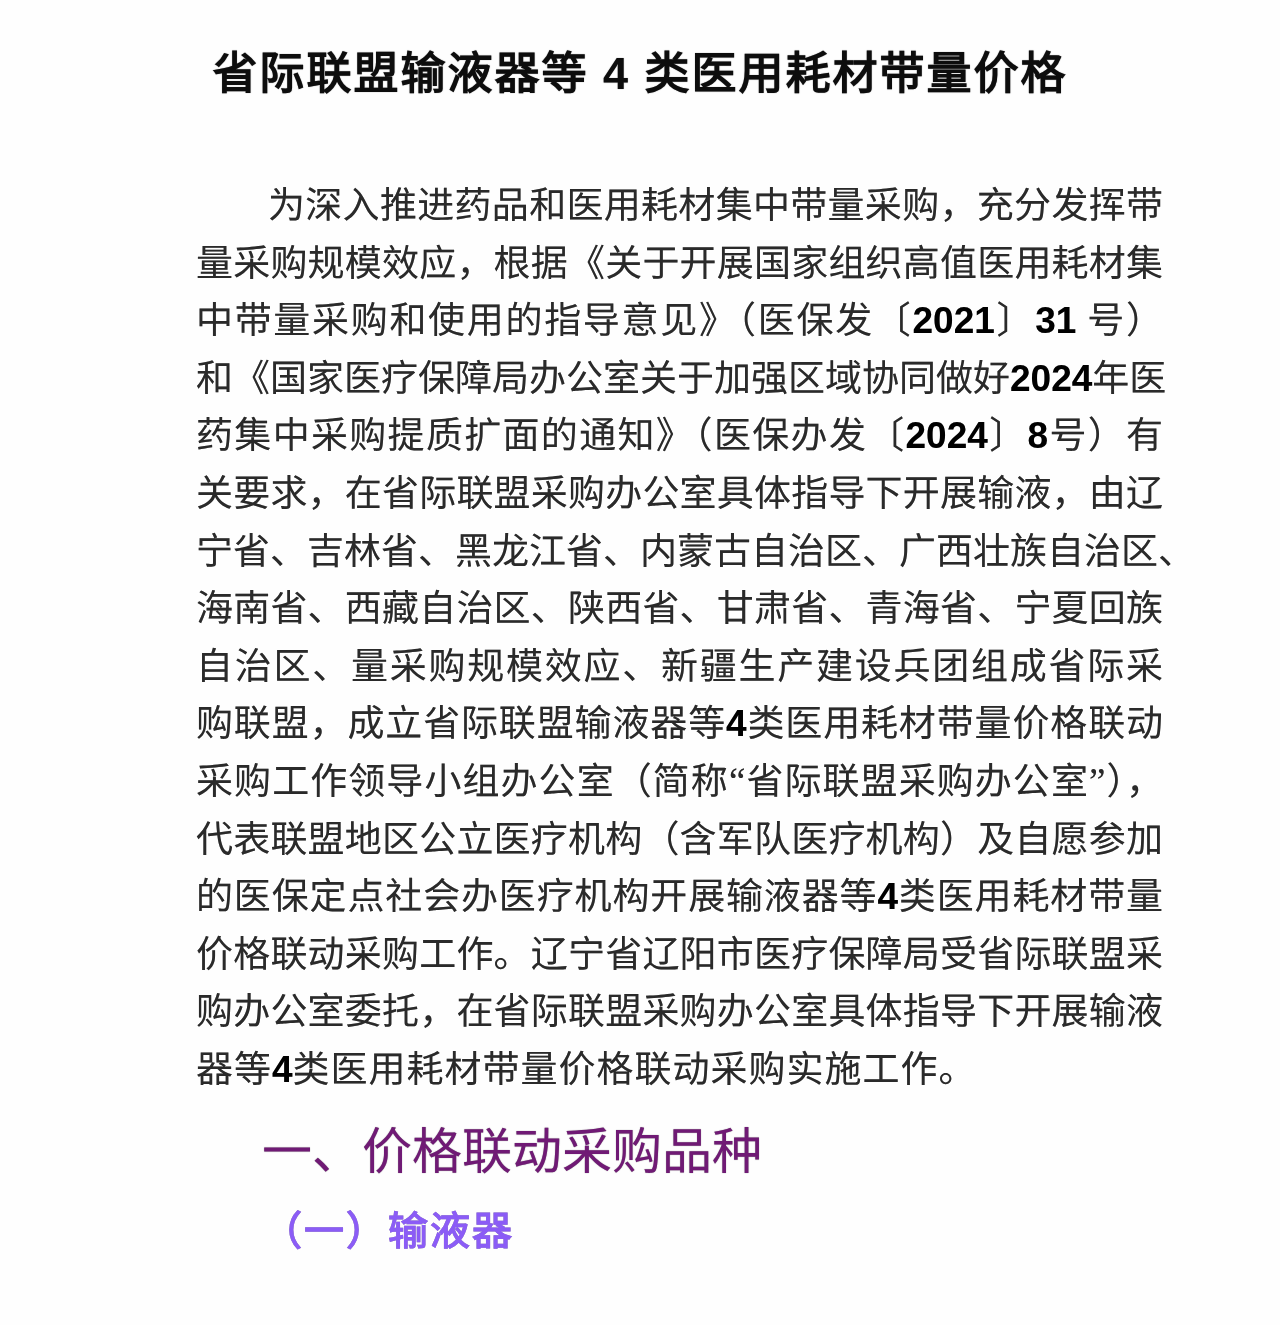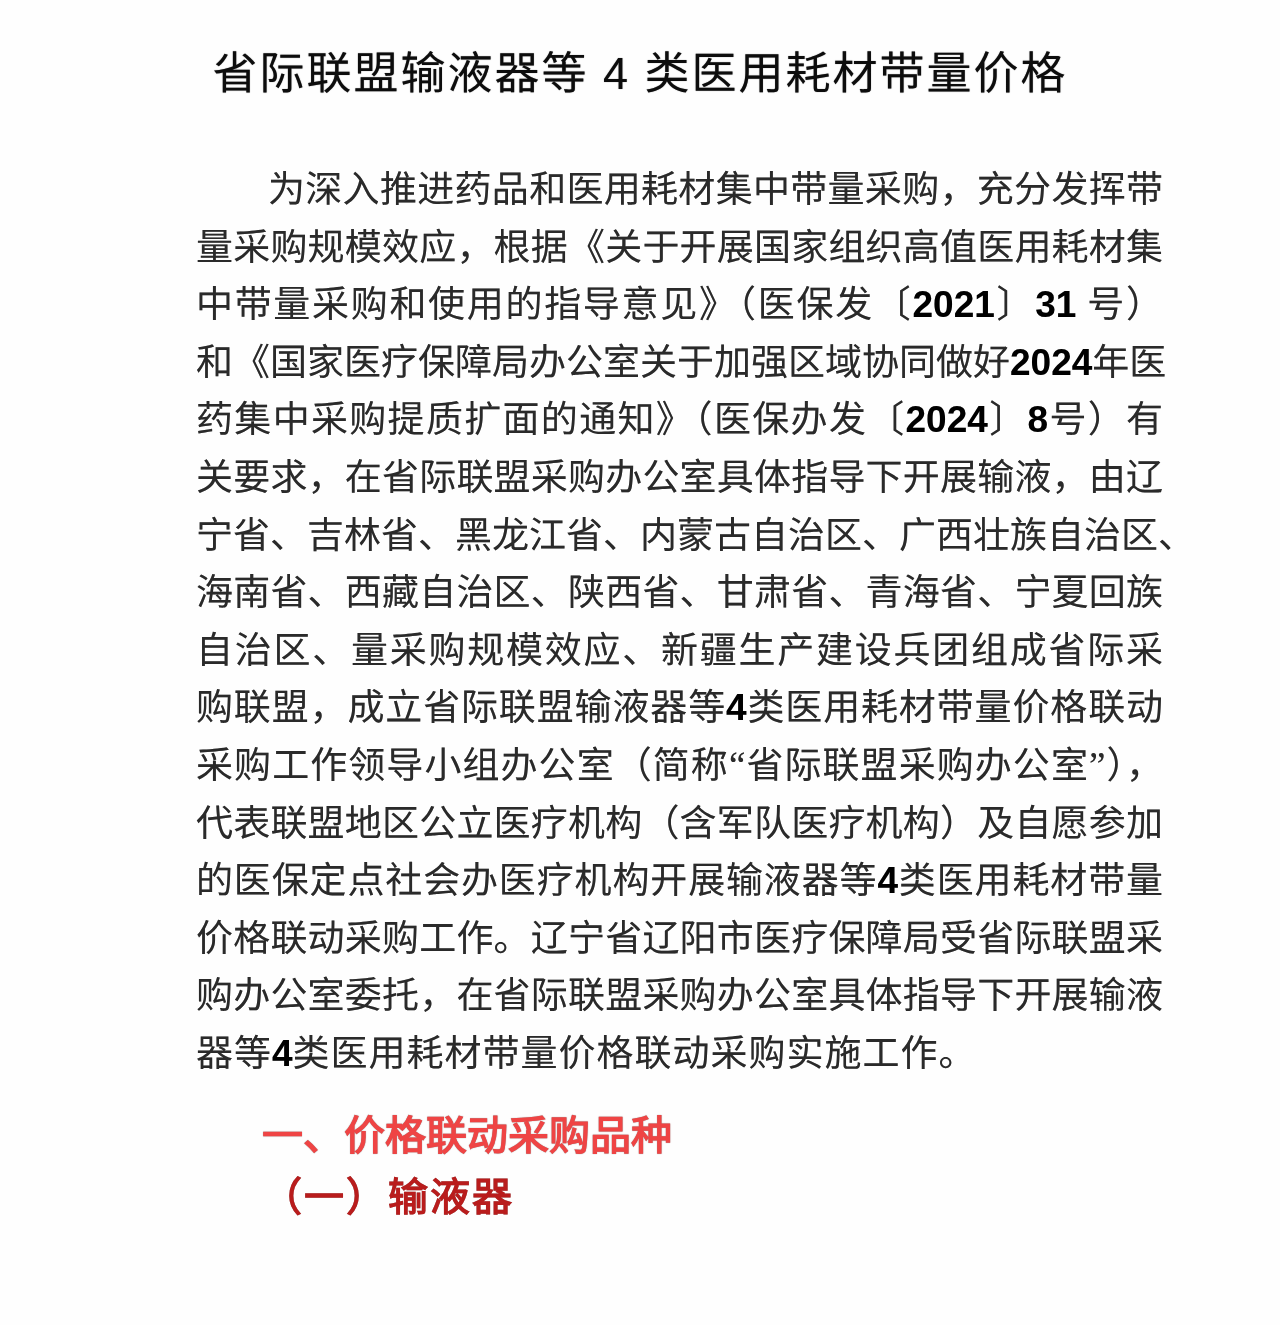--- a/index.html
+++ b/index.html
@@ -18,30 +18,30 @@
   }
   
   .title-block {
     padding-top: 34px;
     text-align: center;
   }
   .title-line {
     height: 79px;
     line-height: 79px;
     font-family: "Liberation Sans", "DejaVu Sans", sans-serif;
-    font-weight: 400;
+    font-weight: 700;
     font-size: 45px;
     letter-spacing: 2px;
     color: #0d0d0d;
     text-shadow: 0 0 1px rgba(0,0,0,0.55);
     white-space: nowrap;
   }
   
   .body-block {
-    margin-top: 48px;
+    margin-top: 64px;
     padding-left: 196px;
     padding-right: 117px; 
   }
   .doc-line {
     height: 57.6px;
     line-height: 57.6px;
     font-family: "Liberation Serif", "DejaVu Serif", serif;
     font-weight: 400;
     font-size: 37px;
     color: #2a2a2a;
@@ -68,33 +68,33 @@
   }
   
   .heading-block {
     padding-left: 262px;
   }
   .h1-line {
     margin-top: 22px;
     height: 62px;
     line-height: 62px;
     font-family: "Liberation Sans", "DejaVu Sans", sans-serif;
-    font-weight: 700;
-    font-size: 41px;
-    color: #ef4444;
+    font-weight: 400;
+    font-size: 50px;
+    color: #701a75;
     text-shadow: 0 0 1px rgba(0,0,0,0.5);
   }
   .h2-line {
-    margin-top: 0;
+    margin-top: 18px;
     height: 62px;
     line-height: 62px;
     font-family: "Liberation Serif", "DejaVu Serif", serif;
     font-weight: 700;
     font-size: 40px;
-    color: #b91c1c;
+    color: #8b5cf6;
     letter-spacing: 2px;
     text-shadow: 0 0 0.5px rgba(0,0,0,0.4);
   }
 </style>
 </head>
 <body>
 
 <div class="page">
 
   <div class="title-block">

